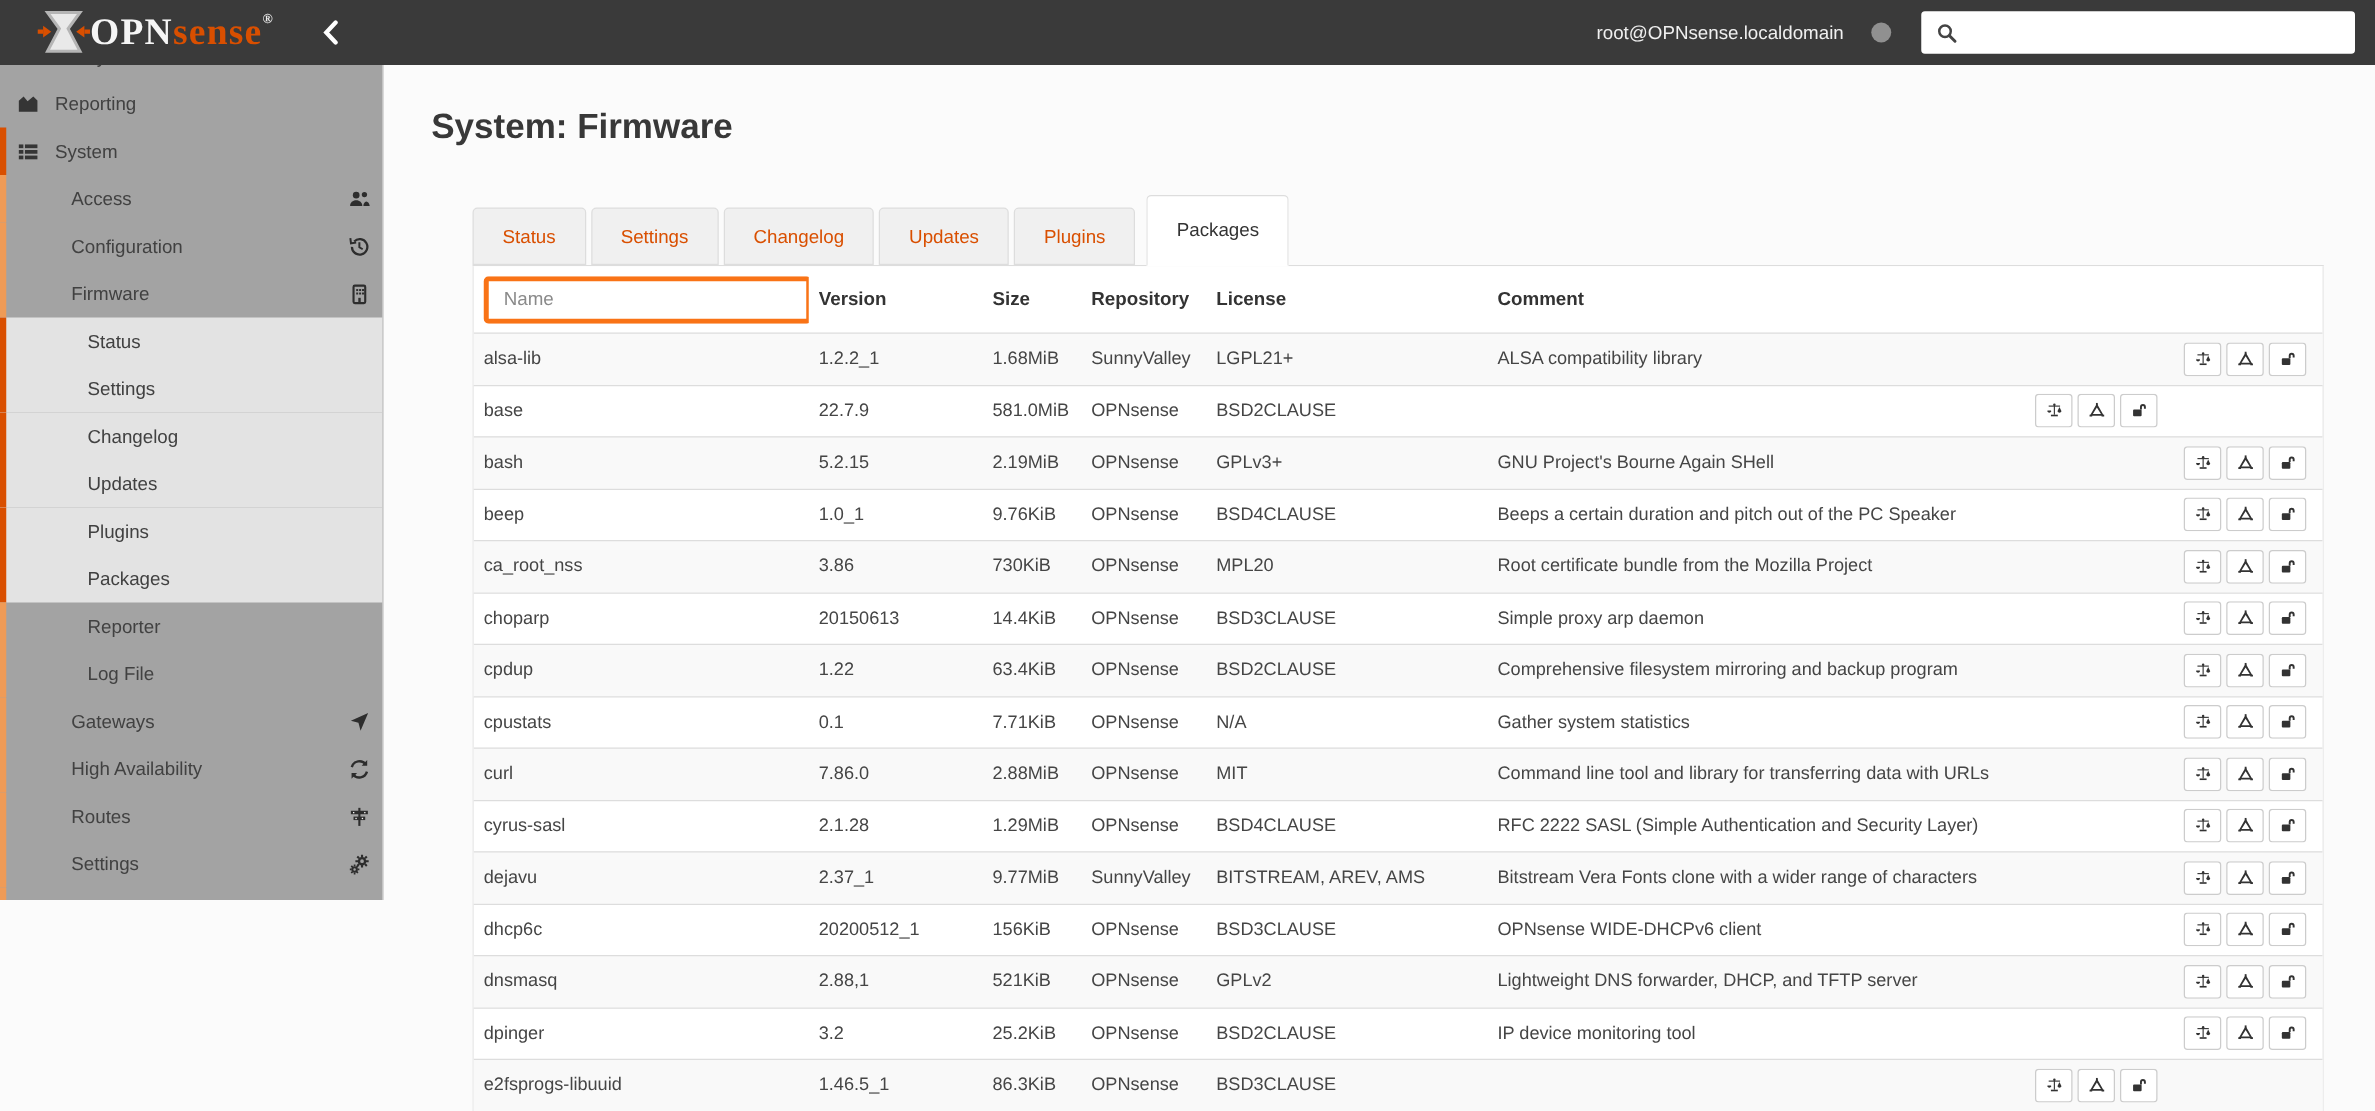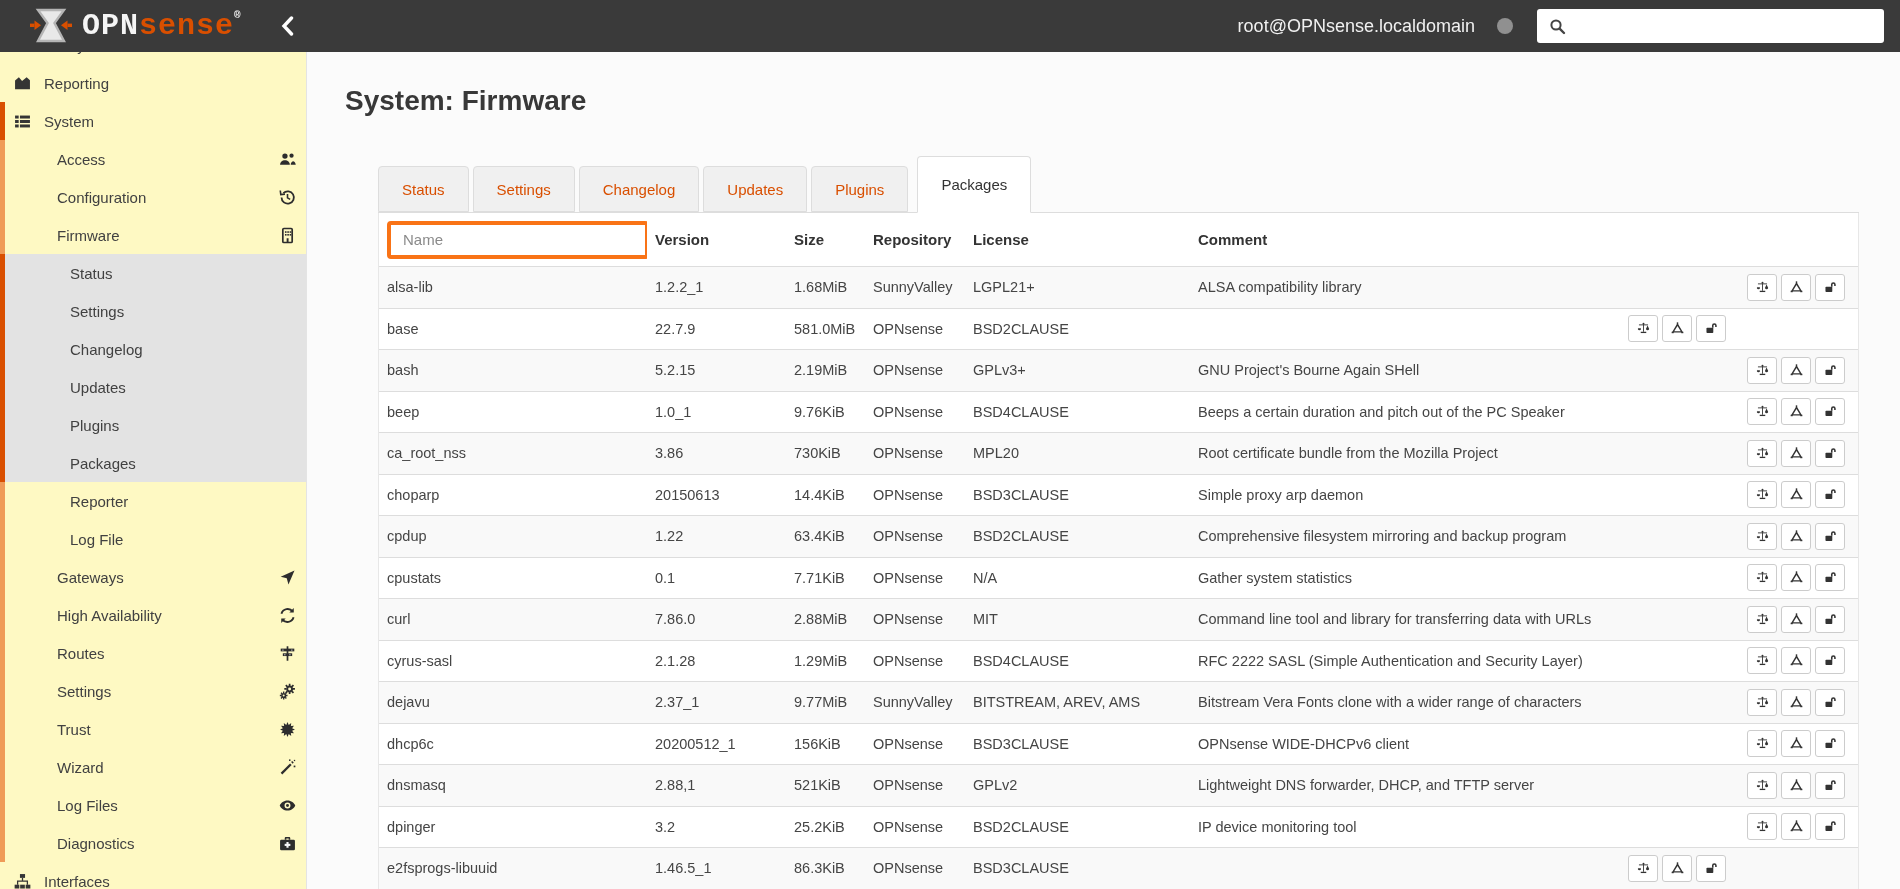--- a/index.html
+++ b/index.html
@@ -3,38 +3,38 @@
 <meta charset="utf-8">
 <style>
   * { margin:0; padding:0; box-sizing:border-box; }
   html,body { width:1900px; height:889px; overflow:hidden;
     font-family:"Liberation Sans", sans-serif; background:#fbfbfb; }
 
   
   .navbar { position:absolute; left:0; top:0; width:1900px; height:52px;
     background:#3a3a3a; z-index:30; display:flex; align-items:center; }
   .brand { display:flex; align-items:center; margin-left:30px; cursor:pointer; }
-  .brand-text { font-size:30px; font-weight:bold; letter-spacing:1px; margin-left:10px;
-    font-family:Liberation Mono, monospace; }
+  .brand-text { font-size:30px; font-weight:bold; letter-spacing:1px; 
+    font-family:Liberation Serif, serif; }
   .brand-opn { color:#f5f5f5; }
   .brand-sense { color:#d94f00; }
   .brand-reg { color:#eee; font-size:11px; vertical-align:top; }
   .collapse-btn { margin-left:38px; cursor:pointer; display:flex; align-items:center; }
   .nav-right { margin-left:auto; display:flex; align-items:center; }
-  .nav-user { color:#f0f0f0; font-size:18px; }
+  .nav-user { color:#f0f0f0; font-size:15px; }
   .nav-dot { width:16px; height:16px; border-radius:50%; background:#909090; margin:0 24px 0 22px; }
   .nav-search { width:347px; height:34px; background:#fff; border-radius:3px;
     display:flex; align-items:center; margin-right:16px; }
   .nav-search .mag { margin:0 10px 0 12px; display:flex; }
   .nav-search input { border:0; outline:none; flex:1; height:100%; font-size:14px;
     font-family:"Liberation Sans", sans-serif; background:transparent; }
 
   
-  .sidebar { position:absolute; left:0; top:52px; width:307px; height:837px;
-    background:#fef9c3; border-right:1px solid #e4e4e4; overflow:hidden; }
+  .sidebar { position:absolute; left:0; top:52px; width:307px; height:668px;
+    background:#a3a3a3; border-right:1px solid #e4e4e4; overflow:hidden; }
   .side-item { position:relative; height:38px; display:flex; align-items:center;
     padding-right:10px; cursor:pointer; font-size:15px; color:#414141; }
   .side-item.cut { margin-top:-26px; }
   .side-item .licon { width:20px; display:flex; justify-content:center;
     margin-left:12px; font-size:17px; color:#353535; }
   .side-item .label { margin-left:12px; white-space:nowrap; }
   .side-item.lvl1 .label { margin-left:57px; }
   .side-item.lvl2 .label { margin-left:70px; }
   .side-item .ricon { margin-left:auto; font-size:17px; color:#2d2d2d; display:flex; }
   .side-item.block { background:#e3e3e3; }

